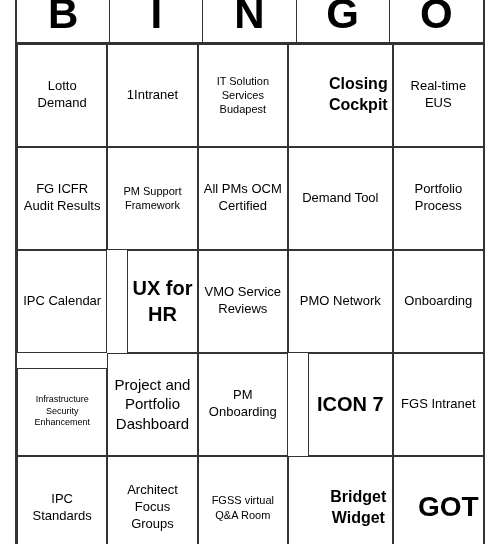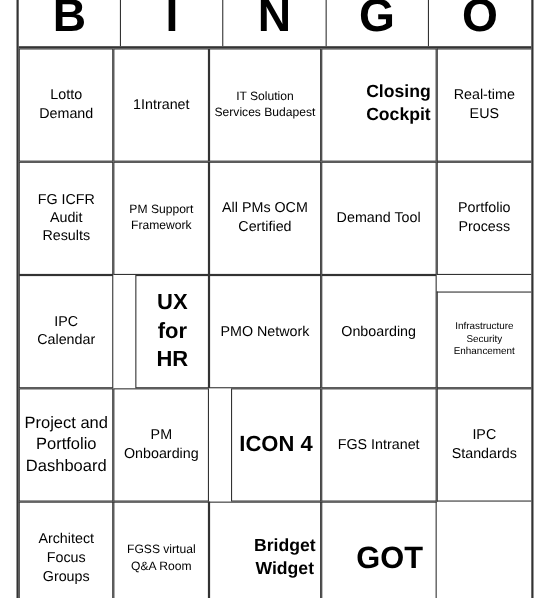--- a/index.html
+++ b/index.html
@@ -102,26 +102,27 @@
       <div class="bingo-cell" style="font-size: 11px;">IT Solution Services Budapest</div>
       <div class="bingo-cell medium-text">Closing Cockpit</div>
       <div class="bingo-cell">Real-time EUS</div>
       <div class="bingo-cell">FG ICFR Audit Results</div>
       <div class="bingo-cell" style="font-size: 11px;">PM Support Framework</div>
       <div class="bingo-cell">All PMs OCM Certified</div>
       <div class="bingo-cell">Demand Tool</div>
       <div class="bingo-cell">Portfolio Process</div>
       <div class="bingo-cell">IPC Calendar</div>
       <div class="bingo-cell large-text">UX for HR</div>
+      <div class="bingo-cell">VMO Service Reviews</div>
       <div class="bingo-cell">PMO Network</div>
       <div class="bingo-cell">Onboarding</div>
       <div class="bingo-cell" style="font-size: 9px; margin-top: 15px;">Infrastructure Security Enhancement</div>
       <div class="bingo-cell" style="font-size: 15px;">Project and Portfolio Dashboard</div>
       <div class="bingo-cell">PM Onboarding</div>
-      <div class="bingo-cell large-text">ICON 4</div>
+      <div class="bingo-cell large-text">ICON 7</div>
       <div class="bingo-cell">FGS Intranet</div>
       <div class="bingo-cell">IPC Standards</div>
       <div class="bingo-cell">Architect Focus Groups</div>
       <div class="bingo-cell" style="font-size: 11px;">FGSS virtual Q&amp;A Room</div>
       <div class="bingo-cell medium-text">Bridget Widget</div>
       <div class="bingo-cell xlarge-text">GOT</div>
     </div>
 </div>
 
 </body></html>

